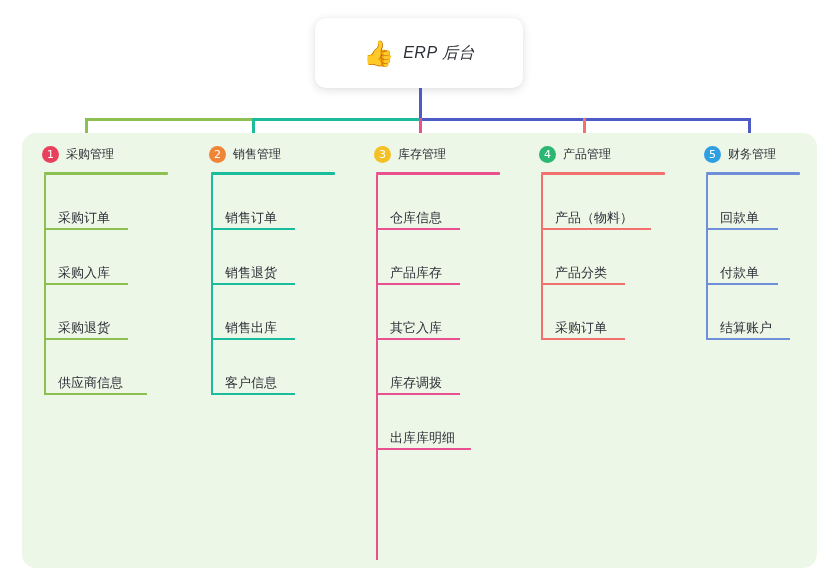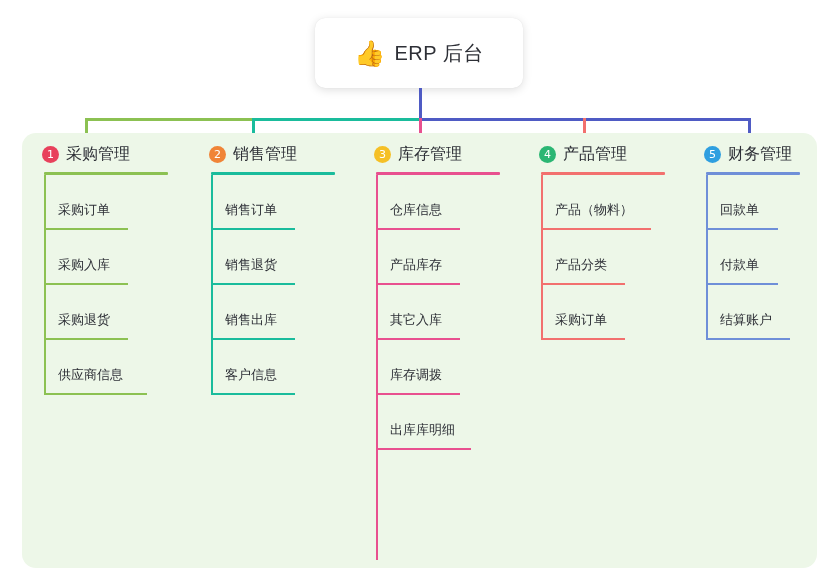--- a/index.html
+++ b/index.html
@@ -31,24 +31,25 @@
     justify-content: center;
     gap: 9px;
     box-sizing: border-box;
   }
   #root-node .thumb {
     font-size: 25px;
     line-height: 1;
     display: inline-block;
   }
   #root-node .root-title {
-    font-size: 20px;
+    font-size: 16px;
     color: #2d2f36;
     letter-spacing: 0.5px;
     white-space: nowrap;
+    font-style: italic;
   }
 
   
   .conn {
     position: absolute;
   }
 
   
   #panel {
     position: absolute;
@@ -78,21 +79,21 @@
     height: 17px;
     border-radius: 50%;
     color: #ffffff;
     font-size: 11px;
     line-height: 17px;
     text-align: center;
     font-family: "DejaVu Sans", sans-serif;
     flex: none;
   }
   .col-title {
-    font-size: 16px;
+    font-size: 12px;
     color: #2d2f36;
   }
   .head-rule {
     height: 3px;
     border-radius: 1px;
     margin-top: 4px;
   }
   .items {
     position: relative;
     padding-top: 0px;
@@ -104,21 +105,21 @@
     width: 2px;
   }
   .item {
     position: relative;
     height: 55px;
     box-sizing: border-box;
   }
   .item-label {
     position: absolute;
     left: 32px;
-    top: 26px;
+    top: 34px;
     font-size: 13px;
     color: #2d2f36;
     white-space: nowrap;
   }
   .item-rule {
     position: absolute;
     left: 18px;
     bottom: 0;
     height: 2px;
   }

